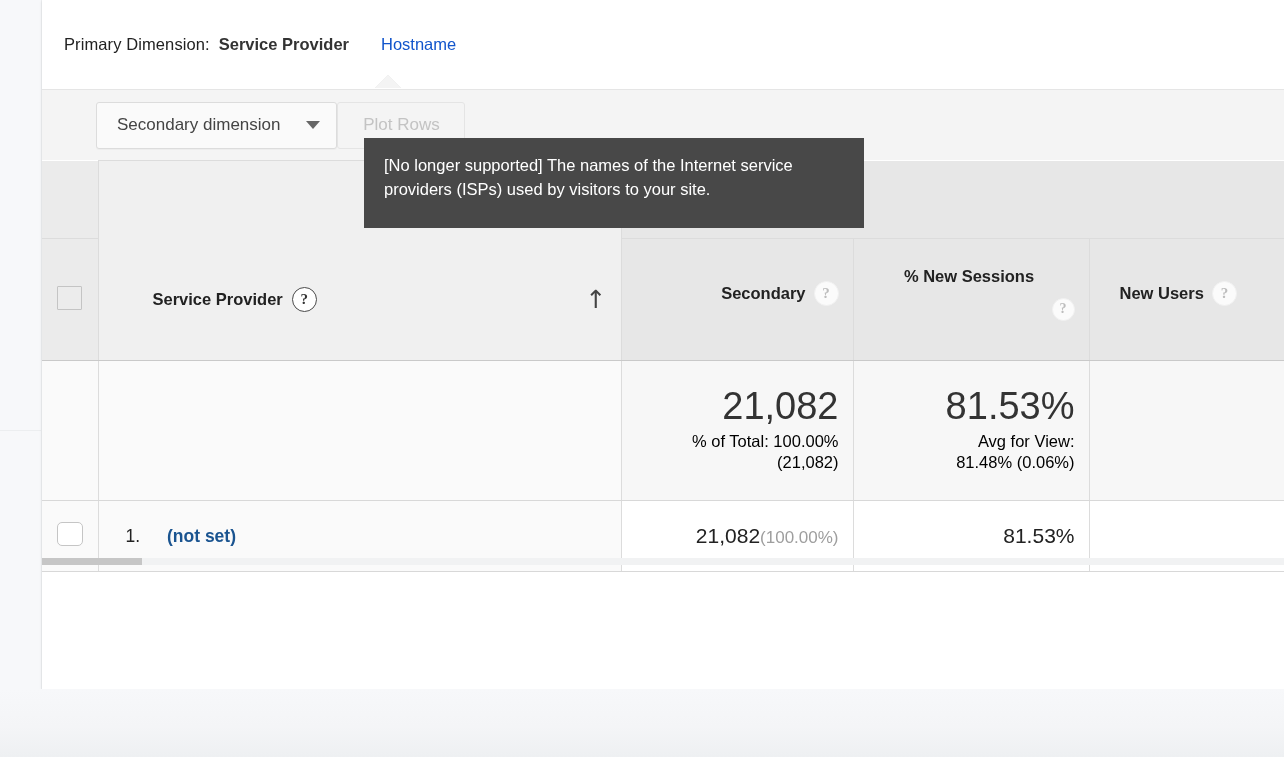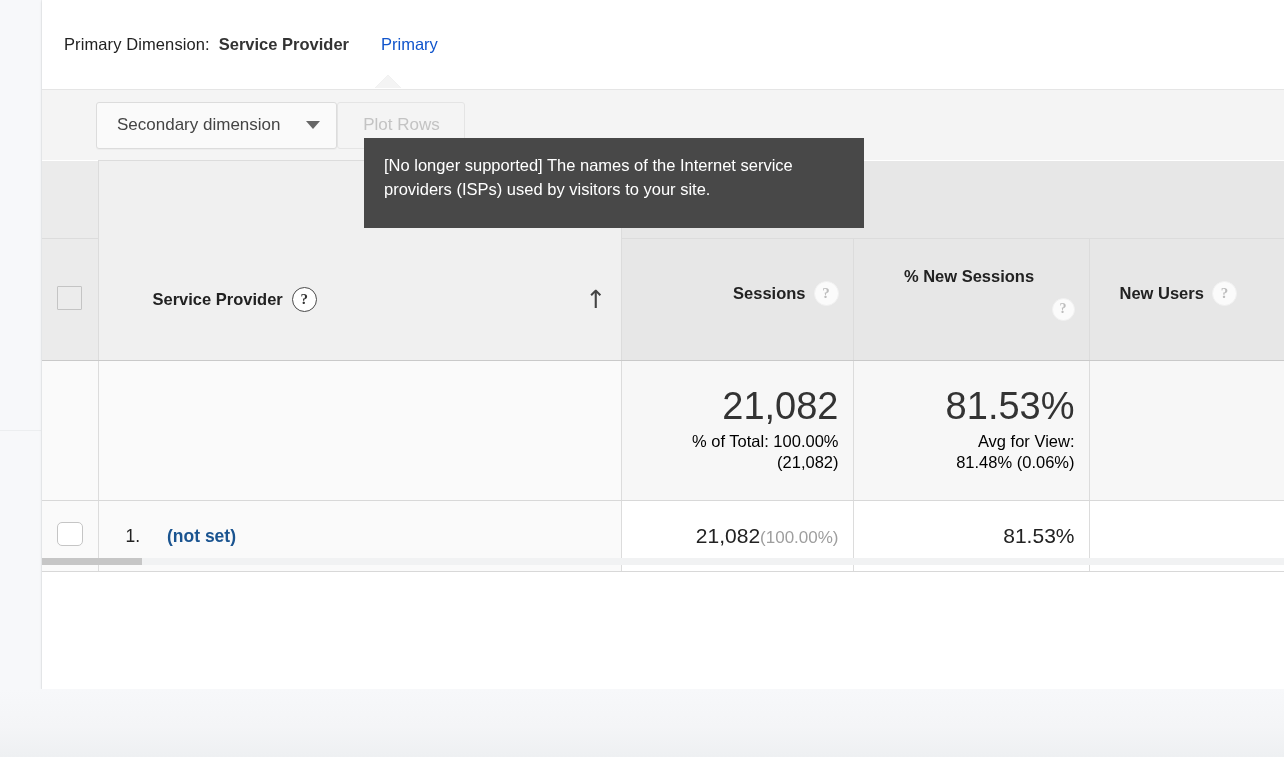--- a/index.html
+++ b/index.html
@@ -321,21 +321,21 @@
 
   <div class="left-gutter"></div>
   <div class="gutter-rule" style="top:430px"></div>
   <div class="below-rule"></div>
 
   <div class="card">
 
     <div class="primary-bar">
       <span class="pd-label">Primary Dimension:</span>
       <span class="pd-active">Service Provider</span>
-      <span class="pd-link">Primary</span>
+      <span class="pd-link">Hostname</span>
     </div>
     <div class="pd-caret-line"></div>
     <div class="pd-caret"></div>
 
     <div class="toolbar">
       <div class="btn btn-secondary">
         <span>Secondary dimension</span>
         <span class="caret"></span>
       </div>
       <div class="btn btn-plot">
@@ -368,21 +368,21 @@
             <div class="row">
               <span class="lbl">
                 <span>Service Provider</span>
                 <span class="help help-dark">?</span>
               </span>
               <span class="sort-arrow">↑</span>
             </div>
           </td>
           <td class="hcell">
             <div class="inner">
-              <span>Sessions</span>
+              <span>Secondary</span>
               <span class="help help-light">?</span>
             </div>
           </td>
           <td class="hcell center">
             <div class="inner">
               <span style="width:100%;text-align:center">% New Sessions</span>
               <span class="help help-light sm" style="margin-top:4px">?</span>
             </div>
           </td>
           <td class="hcell" colspan="2">

